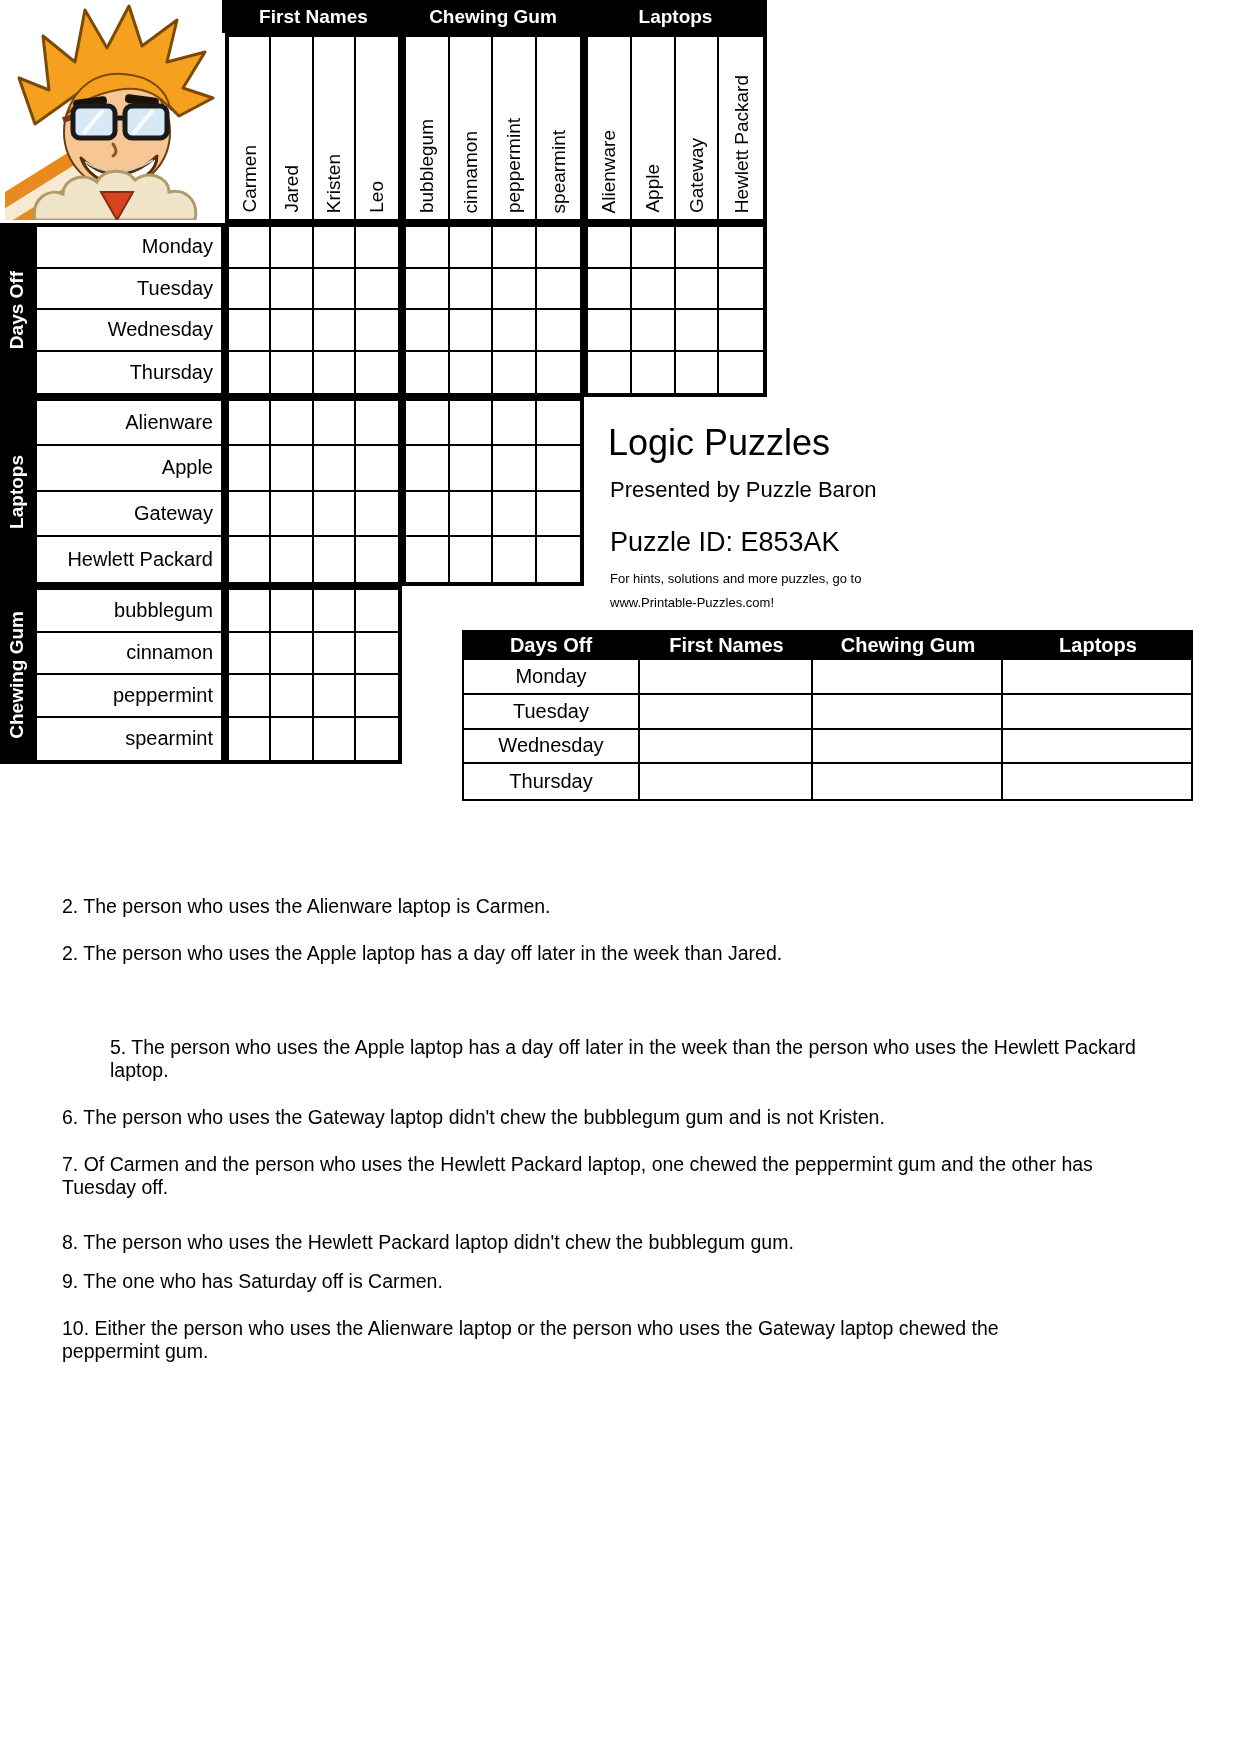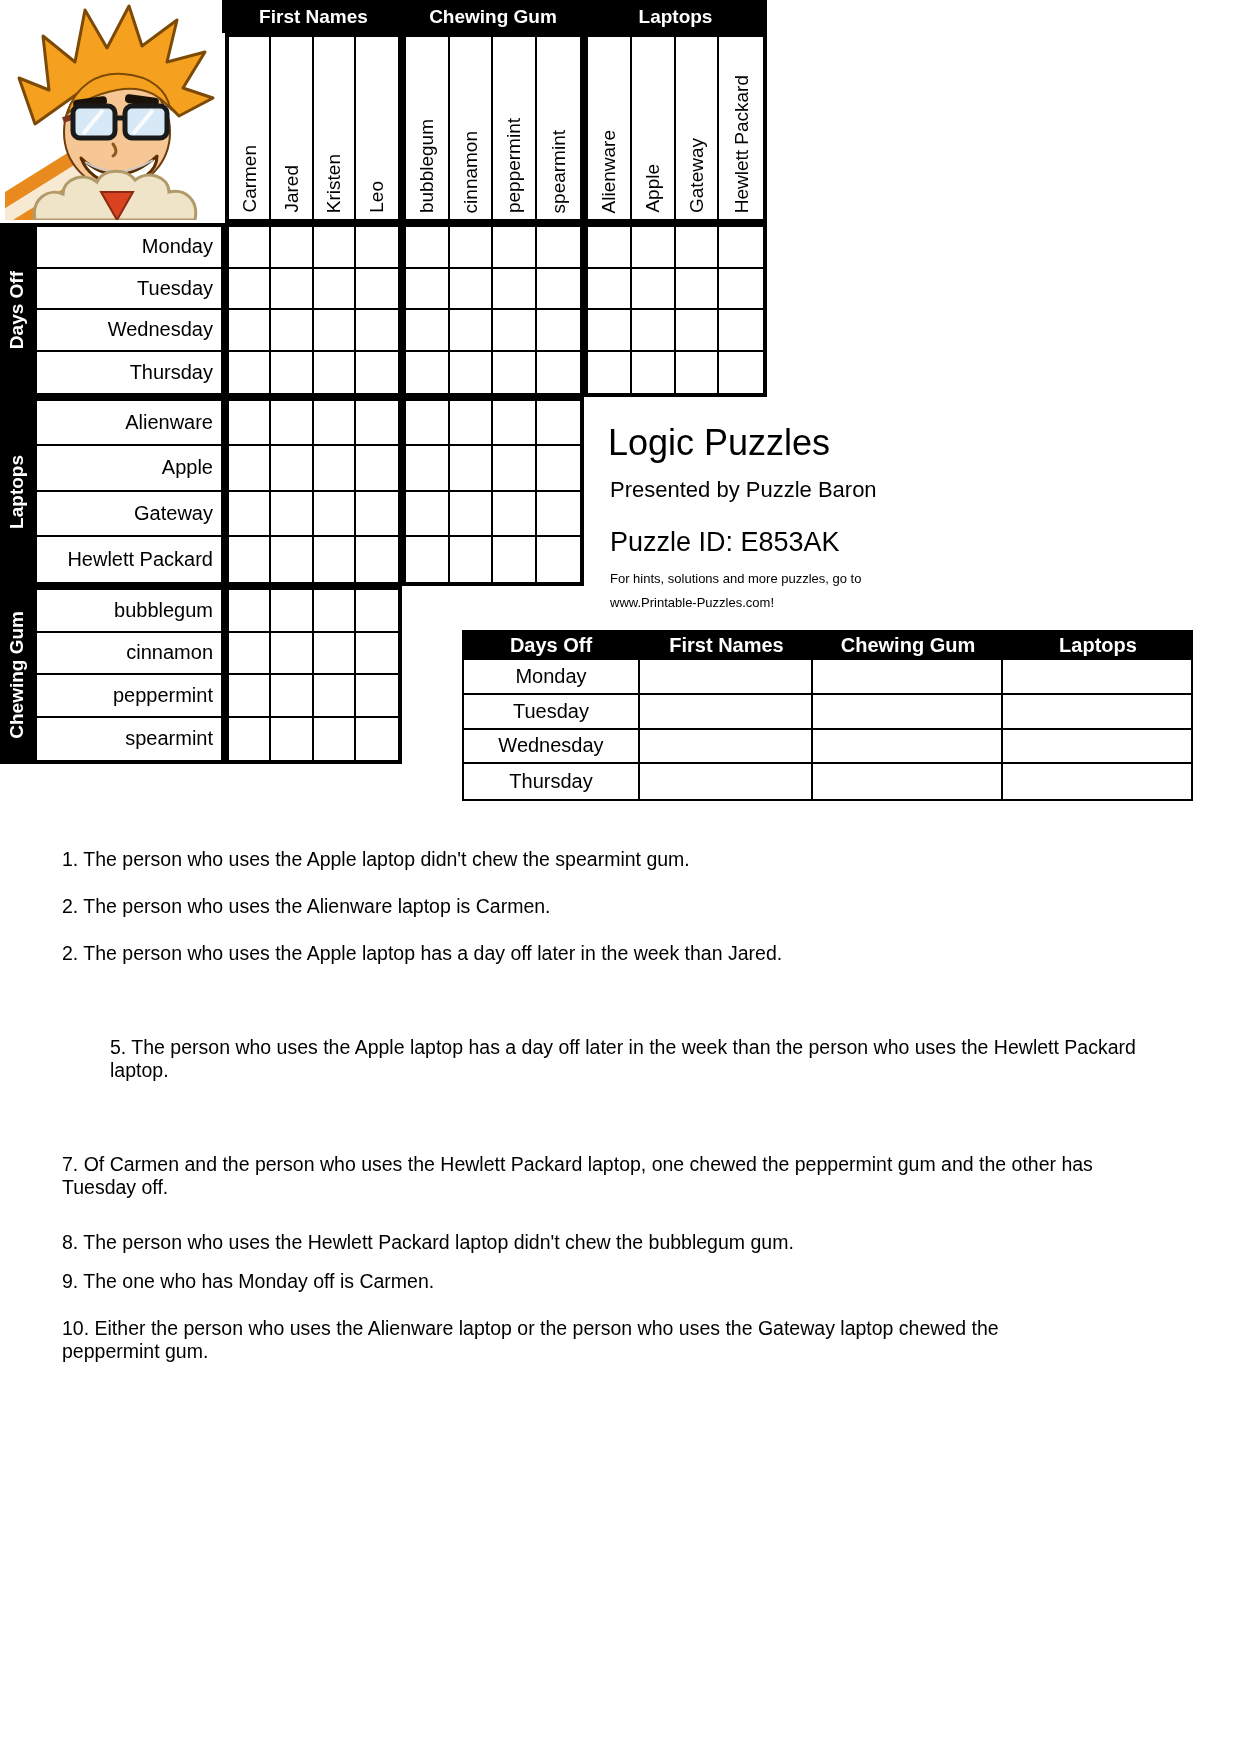--- a/index.html
+++ b/index.html
@@ -351,25 +351,25 @@
       </div>
       <div class="ansrow">
         <div class="anscell">Thursday</div>
         <div class="anscell"></div>
         <div class="anscell"></div>
         <div class="anscell"></div>
       </div>
     </div>
   </div>
 
-  <div class="clue c0">1. The person who uses the Apple laptop didn't chew the spearmint gum.</div>
   <div class="clue c1">2. The person who uses the Alienware laptop is Carmen.</div>
   <div class="clue c2">2. The person who uses the Apple laptop has a day off later in the week than Jared.</div>
   <div class="clue c4">5. The person who uses the Apple laptop has a day off later in the week than the person who uses the Hewlett Packard
 laptop.</div>
+  <div class="clue c5">6. The person who uses the Gateway laptop didn't chew the bubblegum gum and is not Kristen.</div>
   <div class="clue c6">7. Of Carmen and the person who uses the Hewlett Packard laptop, one chewed the peppermint gum and the other has
 Tuesday off.</div>
   <div class="clue c7">8. The person who uses the Hewlett Packard laptop didn't chew the bubblegum gum.</div>
-  <div class="clue c8">9. The one who has Monday off is Carmen.</div>
+  <div class="clue c8">9. The one who has Saturday off is Carmen.</div>
   <div class="clue c9">10. Either the person who uses the Alienware laptop or the person who uses the Gateway laptop chewed the
 peppermint gum.</div>
 
 </div>
 
 </body></html>

